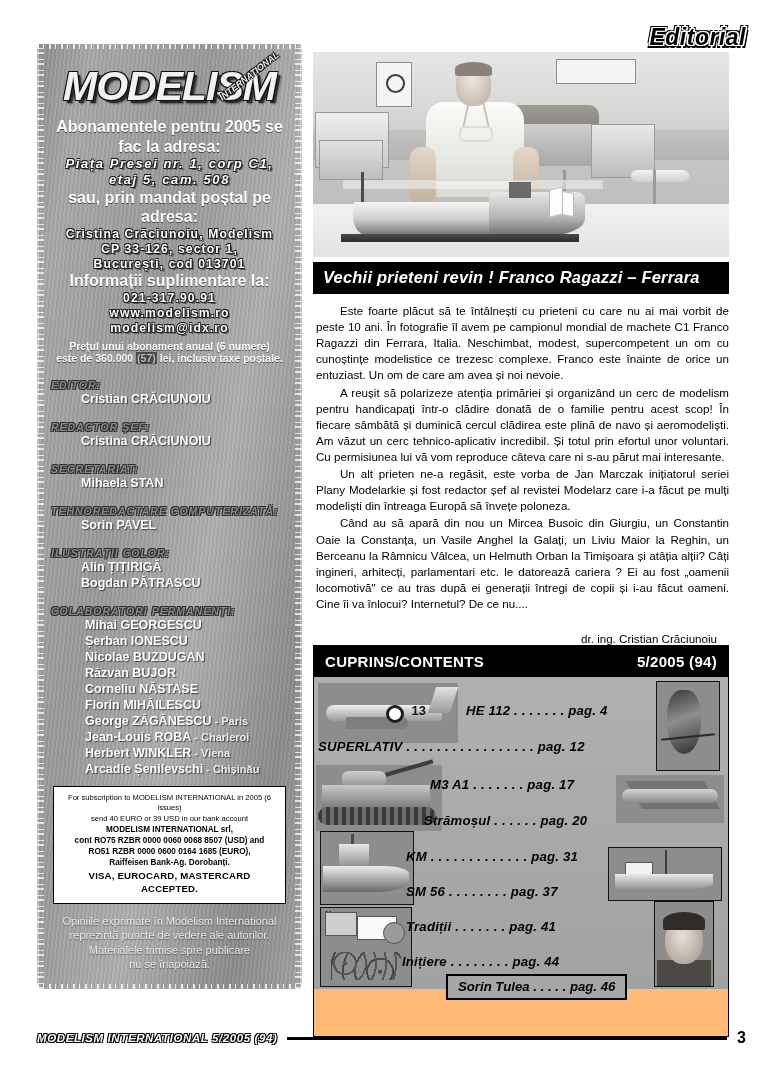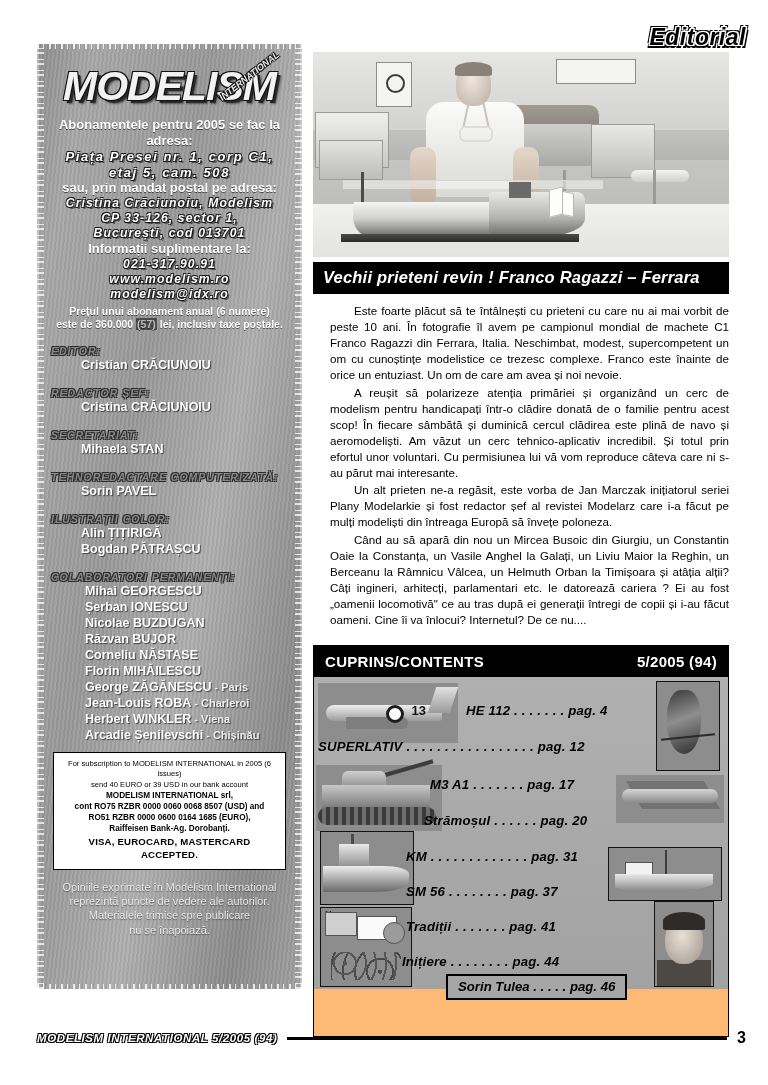--- a/index.html
+++ b/index.html
@@ -58,25 +58,25 @@
     position:relative;
   }
   .masthead .intl{
     position:absolute;right:6px;top:6px;
     font-size:9px;font-weight:bold;font-style:italic;letter-spacing:0;
     transform:rotate(-38deg);color:#efefef;
     text-shadow:-1px -1px 0 #111,1px -1px 0 #111,-1px 1px 0 #111,1px 1px 0 #111;
   }
 
   .sub-line{text-align:center;color:#fff;line-height:1.22;}
-  .sub-small{font-size:13px;font-weight:bold;
+  .sub-small{font-size:16px;font-weight:bold;
     text-shadow:0 1px 0 rgba(0,0,0,.55);text-align:center;}
   .sub-big{font-size:13px;font-weight:bold;font-style:italic;letter-spacing:1.6px;
     text-shadow:-.8px -.8px 0 #1a1a1a,.8px -.8px 0 #1a1a1a,-.8px .8px 0 #1a1a1a,.8px .8px 0 #1a1a1a,2px 2px 0 rgba(0,0,0,.5);}
-  .sub-mid{font-size:12.2px;font-weight:bold;font-style:italic;letter-spacing:1.1px;
+  .sub-mid{font-size:12.2px;font-weight:bold;letter-spacing:1.1px;
     text-shadow:-.8px -.8px 0 #1a1a1a,.8px -.8px 0 #1a1a1a,-.8px .8px 0 #1a1a1a,.8px .8px 0 #1a1a1a,2px 2px 0 rgba(0,0,0,.5);}
   .price{font-size:10.5px;font-weight:bold;text-shadow:0 1px 0 rgba(0,0,0,.5);}
   .price .hl{background:#4a4a4a;color:#bdbdbd;padding:0 1px;}
 
   
   .staff{margin-top:14px;padding-left:4px;}
   .staff .role{
     font-size:10.5px;font-weight:bold;font-style:italic;letter-spacing:1px;
     color:#8a8a8a;
     text-shadow:-1px -1px 0 #2b2b2b,1px -1px 0 #2b2b2b,-1px 1px 0 #2b2b2b,1px 1px 0 #2b2b2b;
@@ -165,21 +165,21 @@
   .photo .sail.b{left:249px;top:140px;width:10px;height:22px;transform:skewY(12deg);}
 
   .headline{
     margin-top:5px;background:#000;color:#fff;
     padding:6px 10px 7px 10px;
     font-size:16.5px;font-weight:bold;font-style:italic;letter-spacing:.2px;
   }
 
   .article{margin-top:9px;}
   .article p{
-    margin:0 0 1px 17px;font-size:11.6px;line-height:1.39;
+    margin:0 0 1px 3px;font-size:11.6px;line-height:1.39;
     text-align:justify;text-indent:24px;
   }
   .signature{margin-top:20px;text-align:right;font-size:11.6px;padding-right:12px;}
 
   
   .contents{
     position:absolute;left:313px;top:645px;width:416px;height:392px;
     border:1.5px solid #000;box-sizing:border-box;background:#fdba74;
     overflow:hidden;
     text-decoration:underline;

